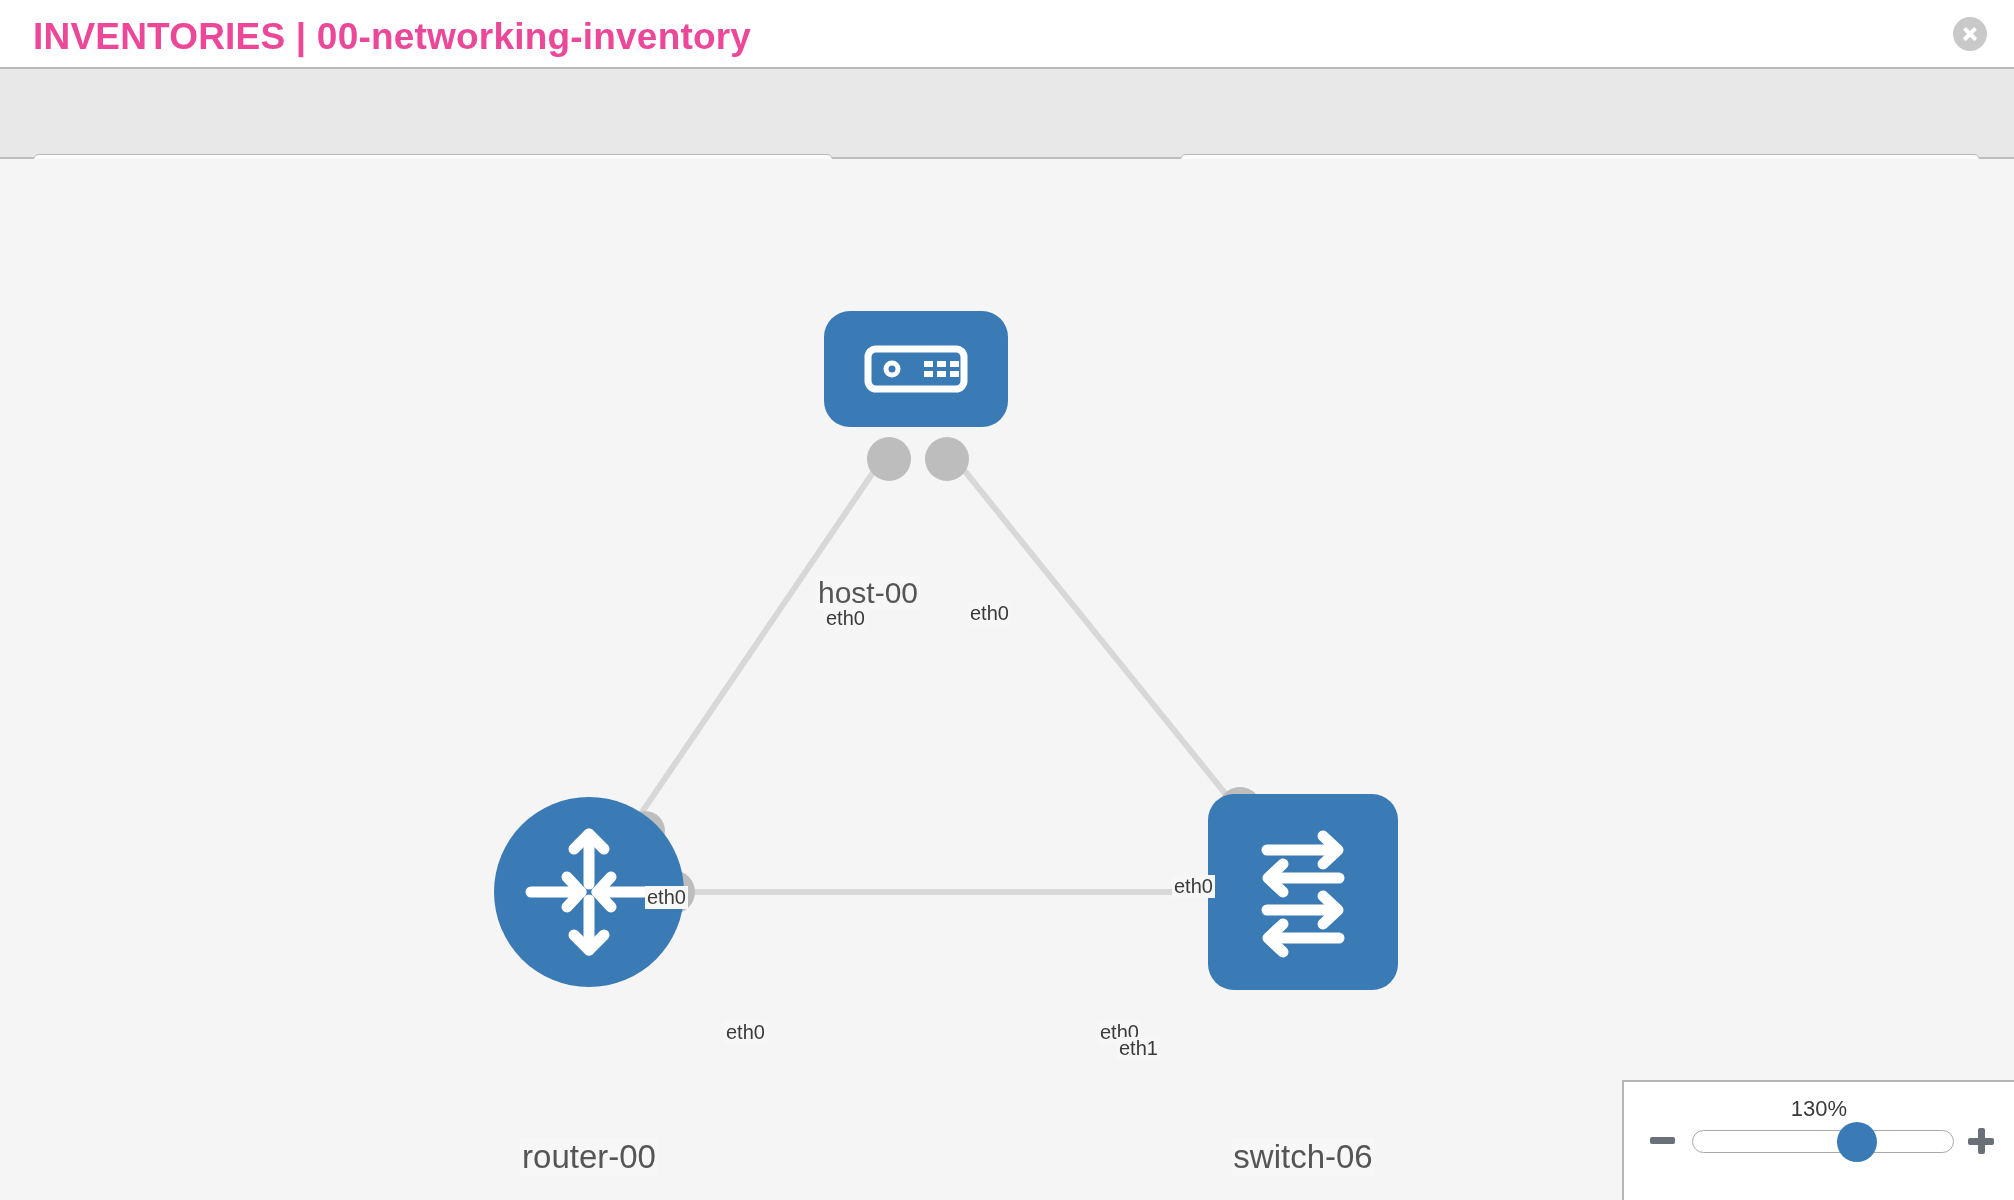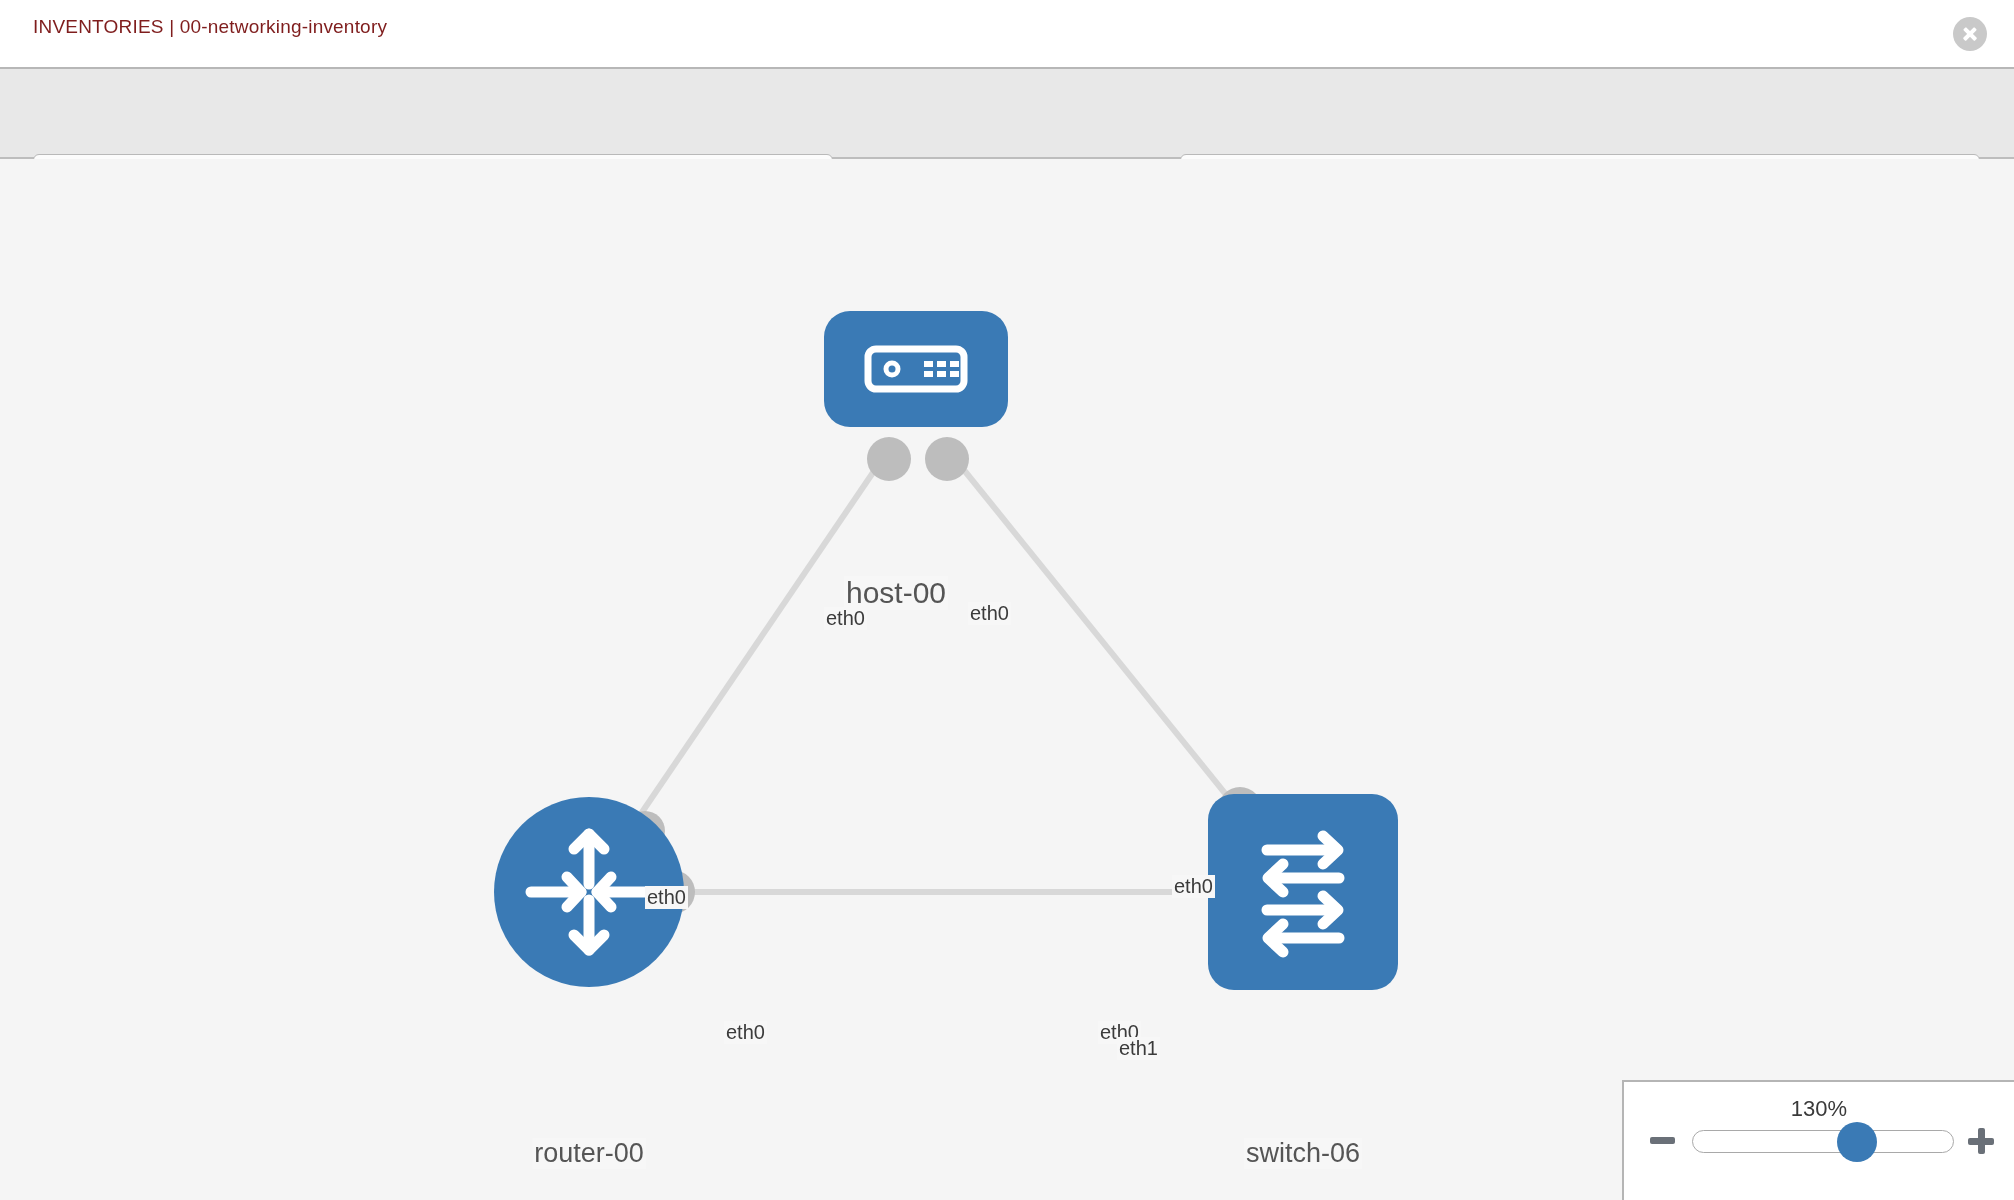--- a/index.html
+++ b/index.html
@@ -20,23 +20,23 @@
     position: absolute;
     left: 0; top: 0;
     width: 2014px; height: 69px;
     background: #ffffff;
     border-bottom: 2px solid #b7b7b7;
     box-sizing: border-box;
   }
   .header-title {
     position: absolute;
     left: 33px; top: 16px;
-    font-size: 19px;
-    font-weight: normal;
-    color: #7f1d1d;
+    font-size: 37px;
+    font-weight: bold;
+    color: #ec4899;
     letter-spacing: 0.2px;
     white-space: nowrap;
   }
   .close-btn {
     position: absolute;
     right: 27px; top: 17px;
     width: 34px; height: 34px;
     border-radius: 50%;
     background: #c9c9c9;
     cursor: pointer;
@@ -110,21 +110,21 @@
   }
   .topology-svg {
     position: absolute;
     left: 0; top: 0;
     width: 2014px; height: 1041px;
   }
 
   
   .node-label {
     position: absolute;
-    font-size: 27px;
+    font-size: 33px;
     color: #555555;
     background: #f7f7f7;
     white-space: nowrap;
     transform: translate(-50%, 0);
     padding: 0 2px;
   }
   .iface-label {
     position: absolute;
     font-size: 20px;
     color: #3b3b3b;
@@ -295,21 +295,21 @@
       <circle cx="0" cy="0" r="95" fill="#3a7ab5"></circle>
       <use href="#glyph-router" x="0" y="0"></use>
     </g>
 
     <g transform="translate(1303,733)">
       <rect x="-95" y="-98" width="190" height="196" rx="26" ry="26" fill="#3a7ab5"></rect>
       <use href="#glyph-switch" x="0" y="0"></use>
     </g>
   </svg>
 
-  <div class="node-label" style="left:896px; top:417px; font-size:30px;text-align:right;">host-00</div>
+  <div class="node-label" style="left:868px; top:417px; font-size:30px;text-align:right;">host-00</div>
   <div class="node-label" style="left:589px; top:979px;">router-00</div>
   <div class="node-label" style="left:1303px; top:979px;">switch-06</div>
 
   <div class="iface-label" style="left:824px;  top:448px;">eth0</div>
   <div class="iface-label" style="left:968px;  top:443px;">eth0</div>
   <div class="iface-label" style="left:645px;  top:727px;">eth0</div>
   <div class="iface-label" style="left:1172px; top:716px;">eth0</div>
   <div class="iface-label" style="left:724px;  top:862px;">eth0</div>
   <div class="iface-label" style="left:1098px; top:862px;">eth0</div>
   <div class="iface-label" style="left:1117px; top:878px;">eth1</div>

